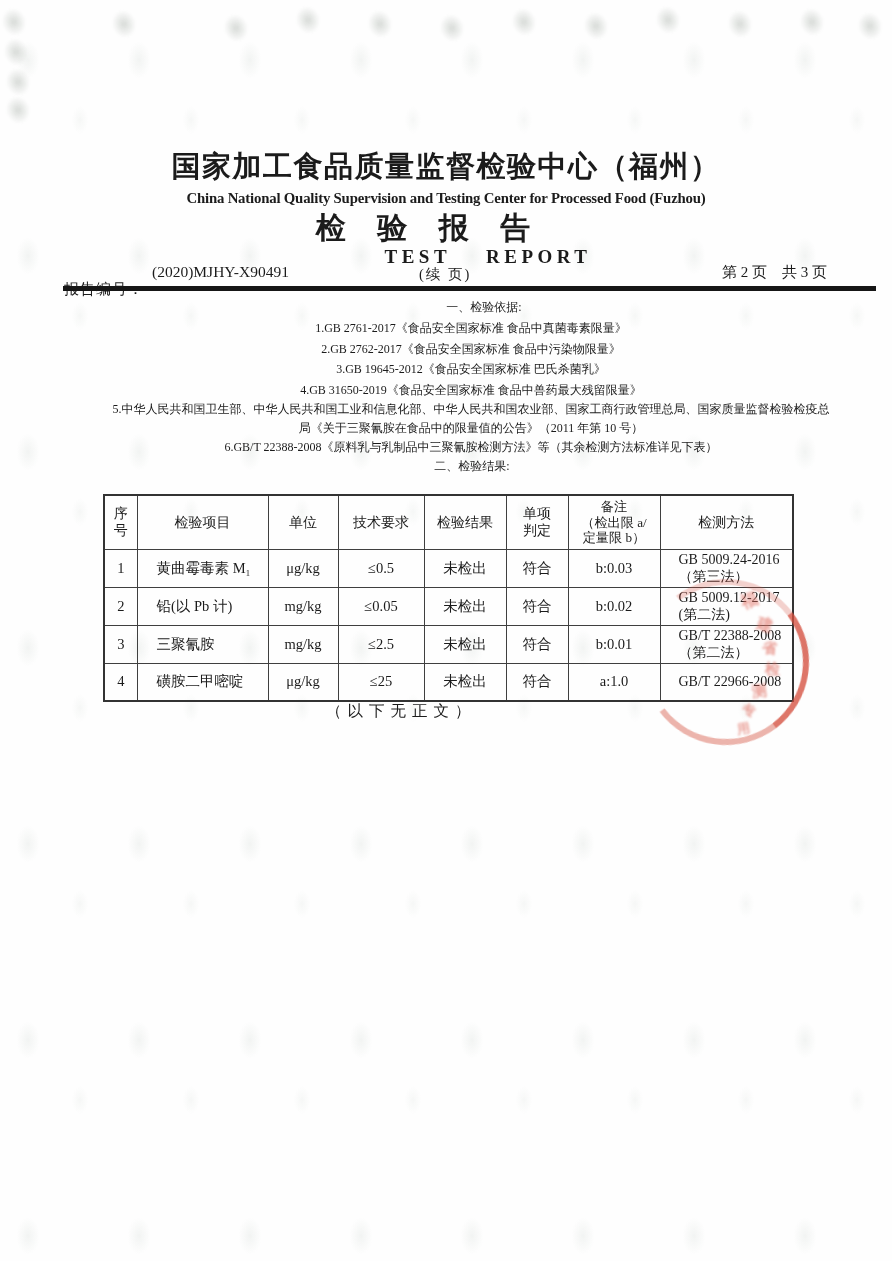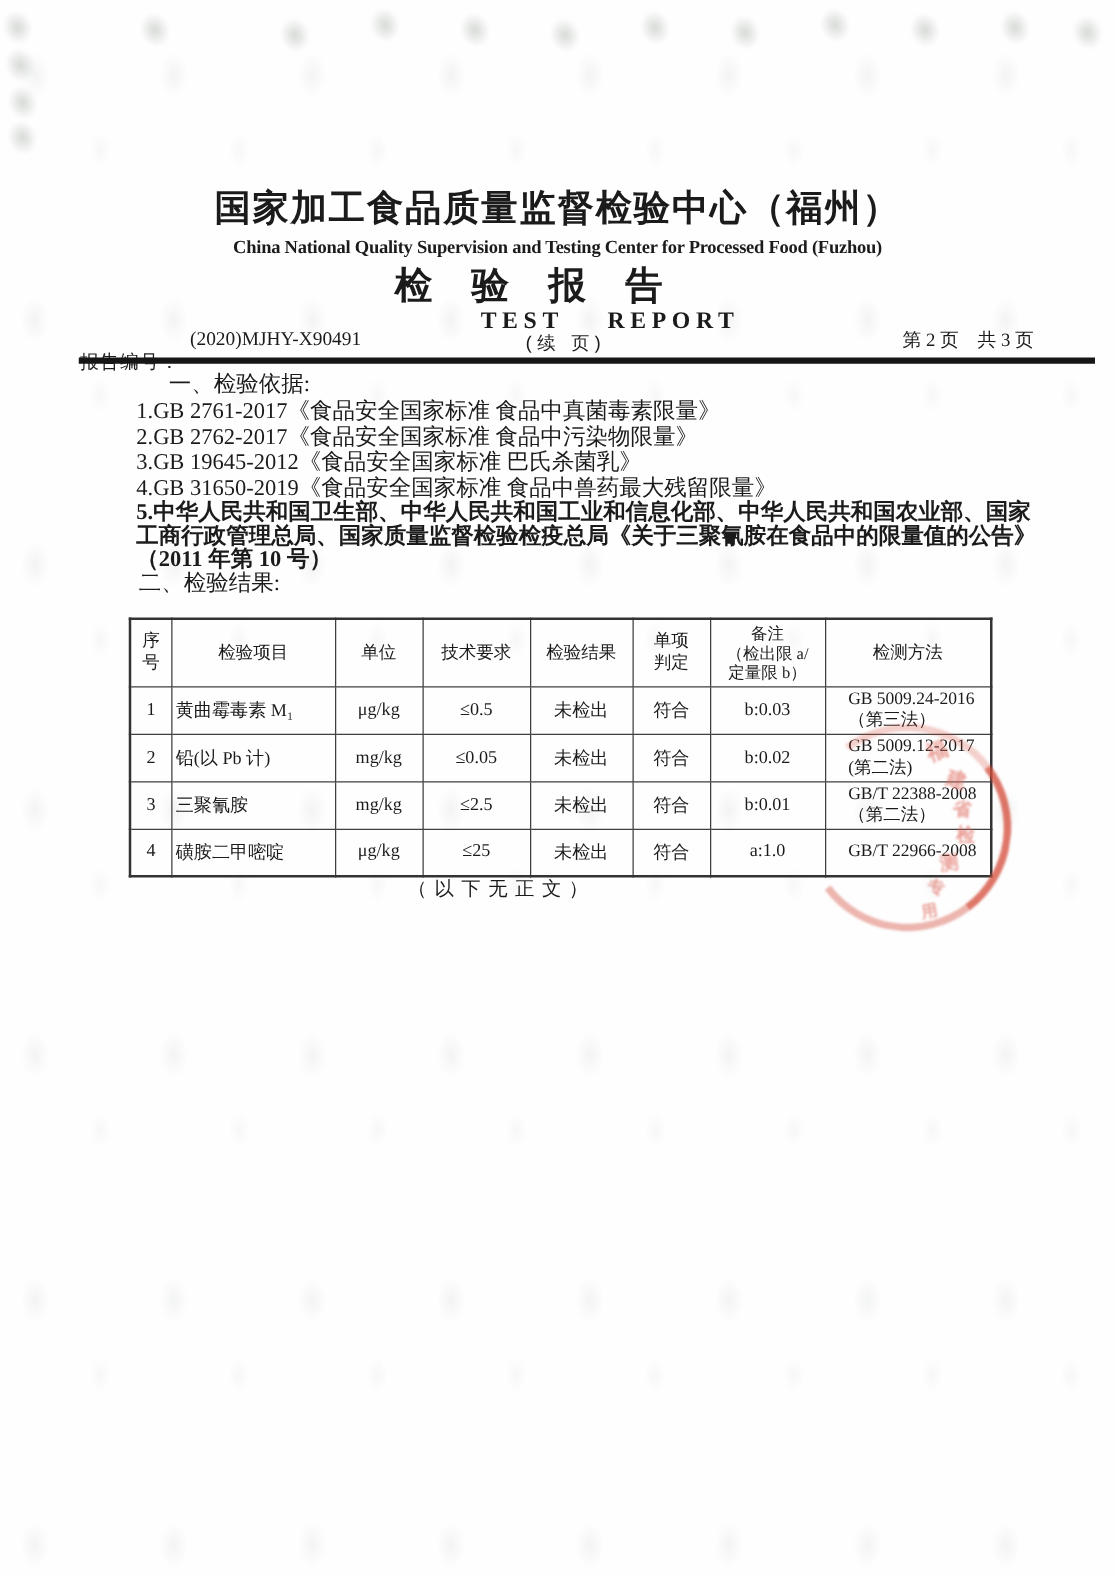--- a/index.html
+++ b/index.html
@@ -23,43 +23,43 @@
     filter:blur(1px);transform:rotate(-18deg);
   }
   .cline{position:absolute;left:0;right:0;text-align:center;white-space:nowrap;}
   .title-cn{top:147px;font-size:29px;font-weight:bold;letter-spacing:1.5px;}
   .title-en{top:190px;font-size:14.8px;font-weight:bold;letter-spacing:-0.2px;}
   .report-cn{top:208px;font-size:30px;font-weight:bold;word-spacing:24px;transform:translateX(-23px);}
   .report-en{top:246px;font-size:19px;font-weight:bold;letter-spacing:4.5px;word-spacing:26px;transform:translateX(42px);}
   .meta{position:absolute;font-size:15px;white-space:nowrap;}
   .m-label{left:64px;top:263px;letter-spacing:1px;margin-top:17px;}
   .m-no{left:152px;top:263px;font-size:15.5px;}
-  .m-cont{left:419px;top:265px;font-size:14.5px;letter-spacing:2px;font-family:Liberation Mono, monospace;}
+  .m-cont{left:419px;top:265px;font-size:14.5px;letter-spacing:2px;}
   .m-page{left:722px;top:263px;}
   .rule{position:absolute;left:63px;top:286px;width:813px;height:5px;background:#161616;}
-  .basis{position:absolute;left:109px;top:296px;width:724px;font-size:18px;}
+  .basis{position:absolute;left:109px;top:296px;width:724px;font-size:12px;text-align:center;}
   .basis-heading{padding-left:26px;line-height:22px;}
   .b-item{line-height:20.6px;}
-  .b-wrap{line-height:19px;font-weight:bold;}
+  .b-wrap{line-height:19px;}
   .results-heading{line-height:19.4px;padding-left:2px;}
   .rtable{
     position:absolute;left:103px;top:494px;
     border-collapse:collapse;table-layout:fixed;width:689px;
     font-size:14.5px;
   }
   .rtable th,.rtable td{
     border:1.4px solid #3f3f3f;text-align:center;vertical-align:middle;
     white-space:pre-line;padding:0;overflow:hidden;
   }
   .rtable{border:2px solid #333;}
   .rtable th{font-weight:normal;font-size:14px;line-height:17px;}
   .rtable thead tr{height:54px;}
   .rtable tbody tr{height:38px;}
   th.h-remark{font-size:13.2px;line-height:15.5px;margin-top:16px;}
-  td.c-item{text-align:left;padding-left:3px;}
+  td.c-item{text-align:left;padding-left:19px;}
   td.c-method{text-align:left;padding-left:18px;font-size:14px;line-height:17px;}
   .endnote{position:absolute;left:326px;top:701px;font-size:15.5px;letter-spacing:6px;white-space:nowrap;}
   .seal{position:absolute;left:0;top:0;pointer-events:none;z-index:5;}
   .seal-ring{
     position:absolute;left:643px;top:579px;width:154px;height:154px;border-radius:50%;
     border:6.5px solid rgba(213,80,63,0);
     border-right-color:rgba(213,80,63,0.78);
     border-top-color:rgba(213,80,63,0.26);
     border-bottom-color:rgba(213,80,63,0.42);
     transform:rotate(8deg);filter:blur(0.7px);
@@ -107,20 +107,21 @@
 
 <div class="rule"></div>
 
 <div class="basis">
   <div class="basis-heading">一、检验依据:</div>
   <div class="b-item">1.GB 2761-2017《食品安全国家标准 食品中真菌毒素限量》</div>
   <div class="b-item">2.GB 2762-2017《食品安全国家标准 食品中污染物限量》</div>
   <div class="b-item">3.GB 19645-2012《食品安全国家标准 巴氏杀菌乳》</div>
   <div class="b-item">4.GB 31650-2019《食品安全国家标准 食品中兽药最大残留限量》</div>
   <div class="b-wrap">5.中华人民共和国卫生部、中华人民共和国工业和信息化部、中华人民共和国农业部、国家工商行政管理总局、国家质量监督检验检疫总局《关于三聚氰胺在食品中的限量值的公告》（2011 年第 10 号）</div>
+  <div class="b-wrap">6.GB/T 22388-2008《原料乳与乳制品中三聚氰胺检测方法》等（其余检测方法标准详见下表）</div>
   <div class="results-heading">二、检验结果:</div>
 </div>
 
 <table class="rtable">
   <colgroup>
     <col style="width:33px">
       <col style="width:131px">
       <col style="width:70px">
       <col style="width:86px">
     <col style="width:82px">

